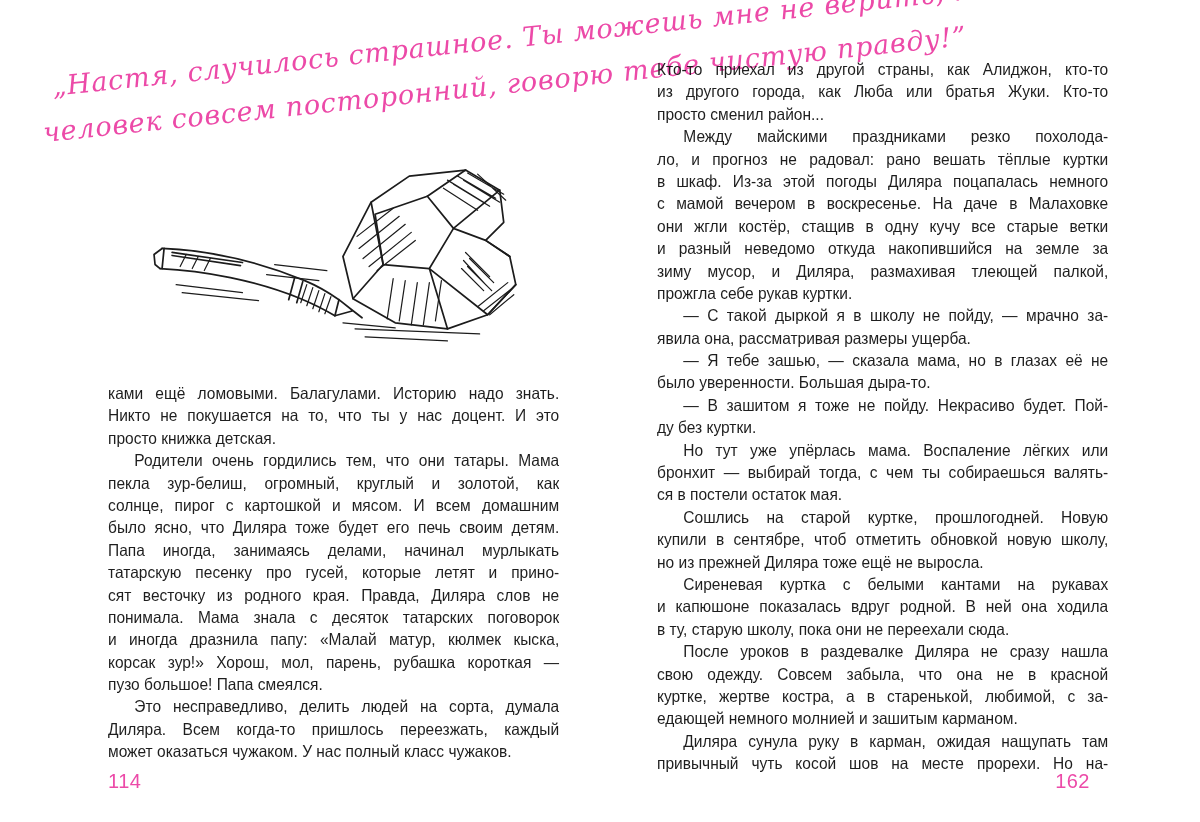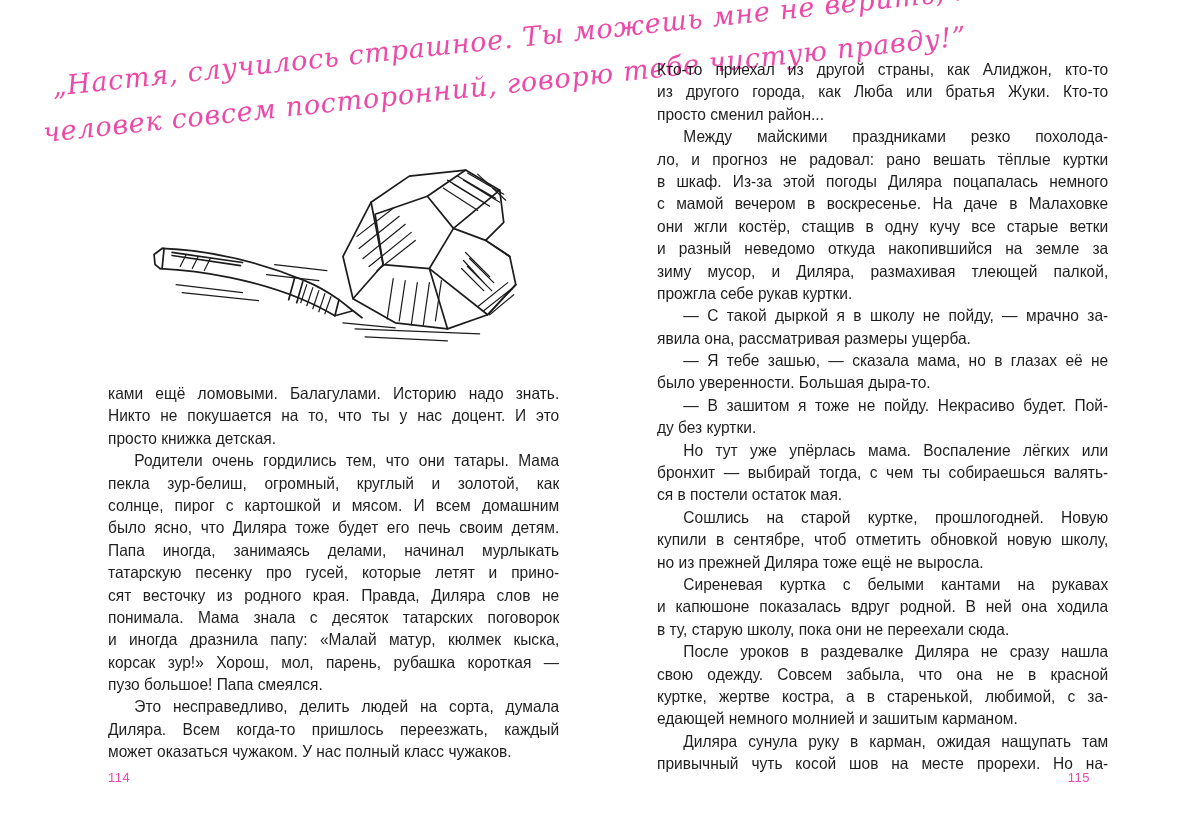--- a/index.html
+++ b/index.html
@@ -33,21 +33,21 @@
   .line {
     text-align: justify; text-align-last: justify;
     height: 22.4px; overflow: hidden; white-space: normal;
   }
   .line.indent { padding-left: 28px; }
   .line.end { text-align-last: left; }
 
   
   .pagenum {
     position: absolute; top: 770px;
-    color: var(--accent); font-size: 13px; font-weight: 500; letter-spacing: 0.5px;
+    color: var(--accent); font-size: 20px; font-weight: 500; letter-spacing: 0.5px;
   }
   .pagenum.left { left: 108px; }
   .pagenum.right { left: 1020px; width: 70px; text-align: right; }
 </style>
 </head>
 <body>
 
 <div class="handwriting">
   <div class="hw1">„Настя, случилось страшное. Ты можешь мне не верить, но я, как</div>
   <div class="hw2">человек совсем посторонний, говорю тебе чистую правду!”</div>
@@ -145,13 +145,13 @@
     <div class="line end">в ту, старую школу, пока они не переехали сюда.</div>
     <div class="line indent">После уроков в раздевалке Диляра не сразу нашла</div>
     <div class="line">свою одежду. Совсем забыла, что она не в красной</div>
     <div class="line">куртке, жертве костра, а в старенькой, любимой, с за-</div>
     <div class="line end">едающей немного молнией и зашитым карманом.</div>
     <div class="line indent">Диляра сунула руку в карман, ожидая нащупать там</div>
     <div class="line">привычный чуть косой шов на месте прорехи. Но на-</div>
   </div>
 
 <div class="pagenum left">114</div>
-<div class="pagenum right">115</div>
+<div class="pagenum right">162</div>
 
 </body></html>

